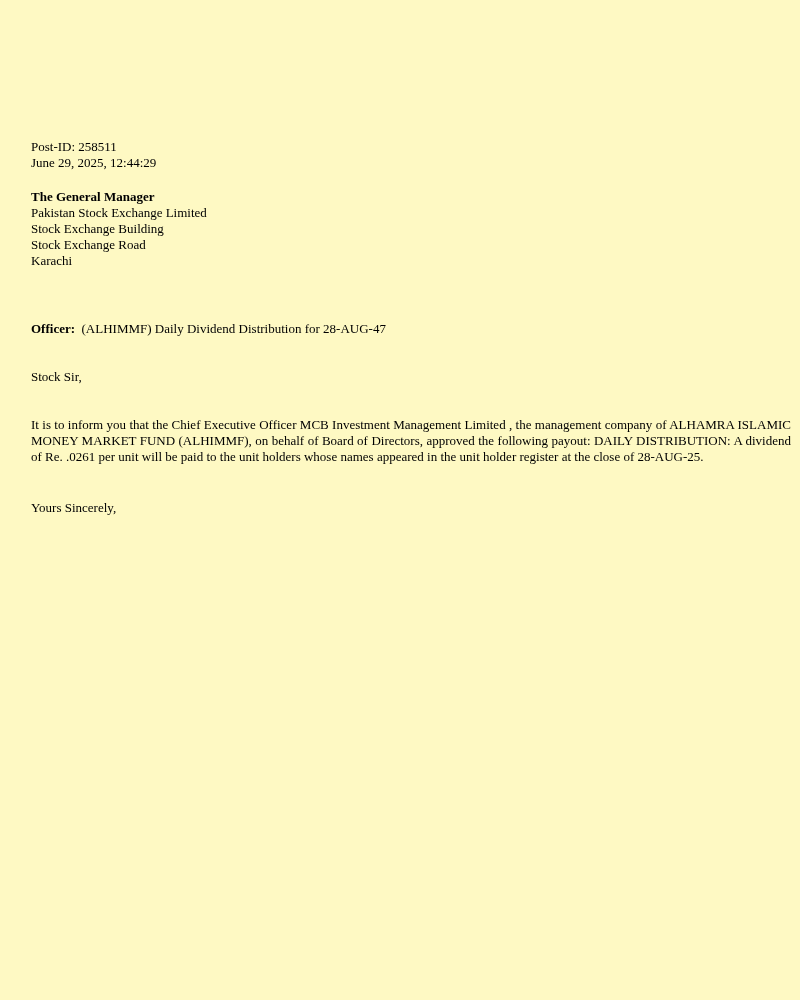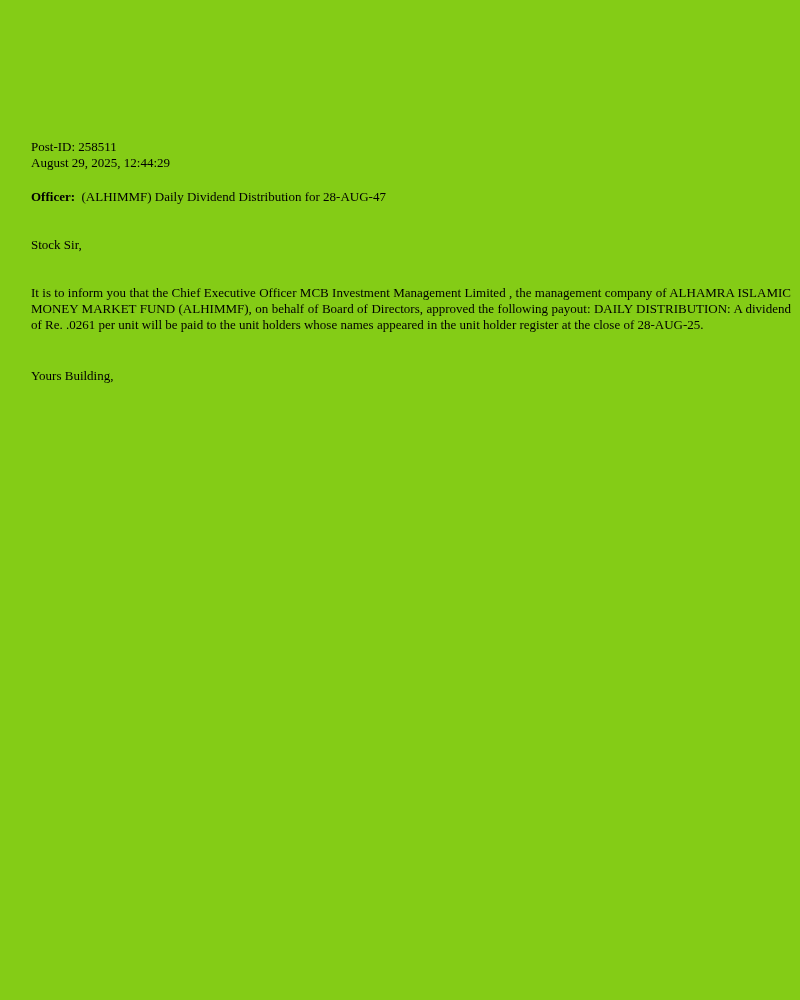--- a/index.html
+++ b/index.html
@@ -4,21 +4,21 @@
 <style>
   html, body {
     margin: 0;
     padding: 0;
     background: #ffffff;
   }
   .page {
     position: relative;
     width: 800px;
     height: 1000px;
-    background: #84cc16;
+    background: #fef9c3;
     font-family: "Liberation Serif", "DejaVu Serif", serif;
     font-size: 13px;
     line-height: 16px;
     color: #000000;
     box-sizing: border-box;
     padding: 139px 10px 0 31px;
     overflow: hidden;
   }
   .block {
     margin: 0;
@@ -52,36 +52,43 @@
   }
   p { margin: 0; }
 </style>
 </head>
 <body>
 
 <div class="page">
 
   <div class="block meta-block">
     <p>Post-ID: 258511</p>
-    <p>August 29, 2025, 12:44:29</p>
+    <p>June 29, 2025, 12:44:29</p>
   </div>
 
+  <div class="block recipient-block">
+    <p class="recipient-name">The General Manager</p>
+    <p>Pakistan Stock Exchange Limited</p>
+    <p>Stock Exchange Building</p>
+    <p>Stock Exchange Road</p>
+    <p>Karachi</p>
+  </div>
 
   <div class="block subject-block">
     <p>
       <span class="subject-label">Officer:</span>
       <span>&nbsp;<span>(ALHIMMF) Daily Dividend Distribution for 28-AUG-47</span></span>
     </p>
   </div>
 
   <div class="block salutation-block">
     <p>Stock Sir,</p>
   </div>
 
   <div class="block body-block">
     <p>It is to inform you that the Chief Executive Officer MCB Investment Management Limited , the management company of ALHAMRA ISLAMIC MONEY MARKET FUND (ALHIMMF), on behalf of Board of Directors, approved the following payout: DAILY DISTRIBUTION: A dividend of Re. .0261 per unit will be paid to the unit holders whose names appeared in the unit holder register at the close of 28-AUG-25.</p>
   </div>
 
   <div class="block closing-block">
-    <p>Yours Building,</p>
+    <p>Yours Sincerely,</p>
   </div>
 
 </div>
 
 </body></html>

